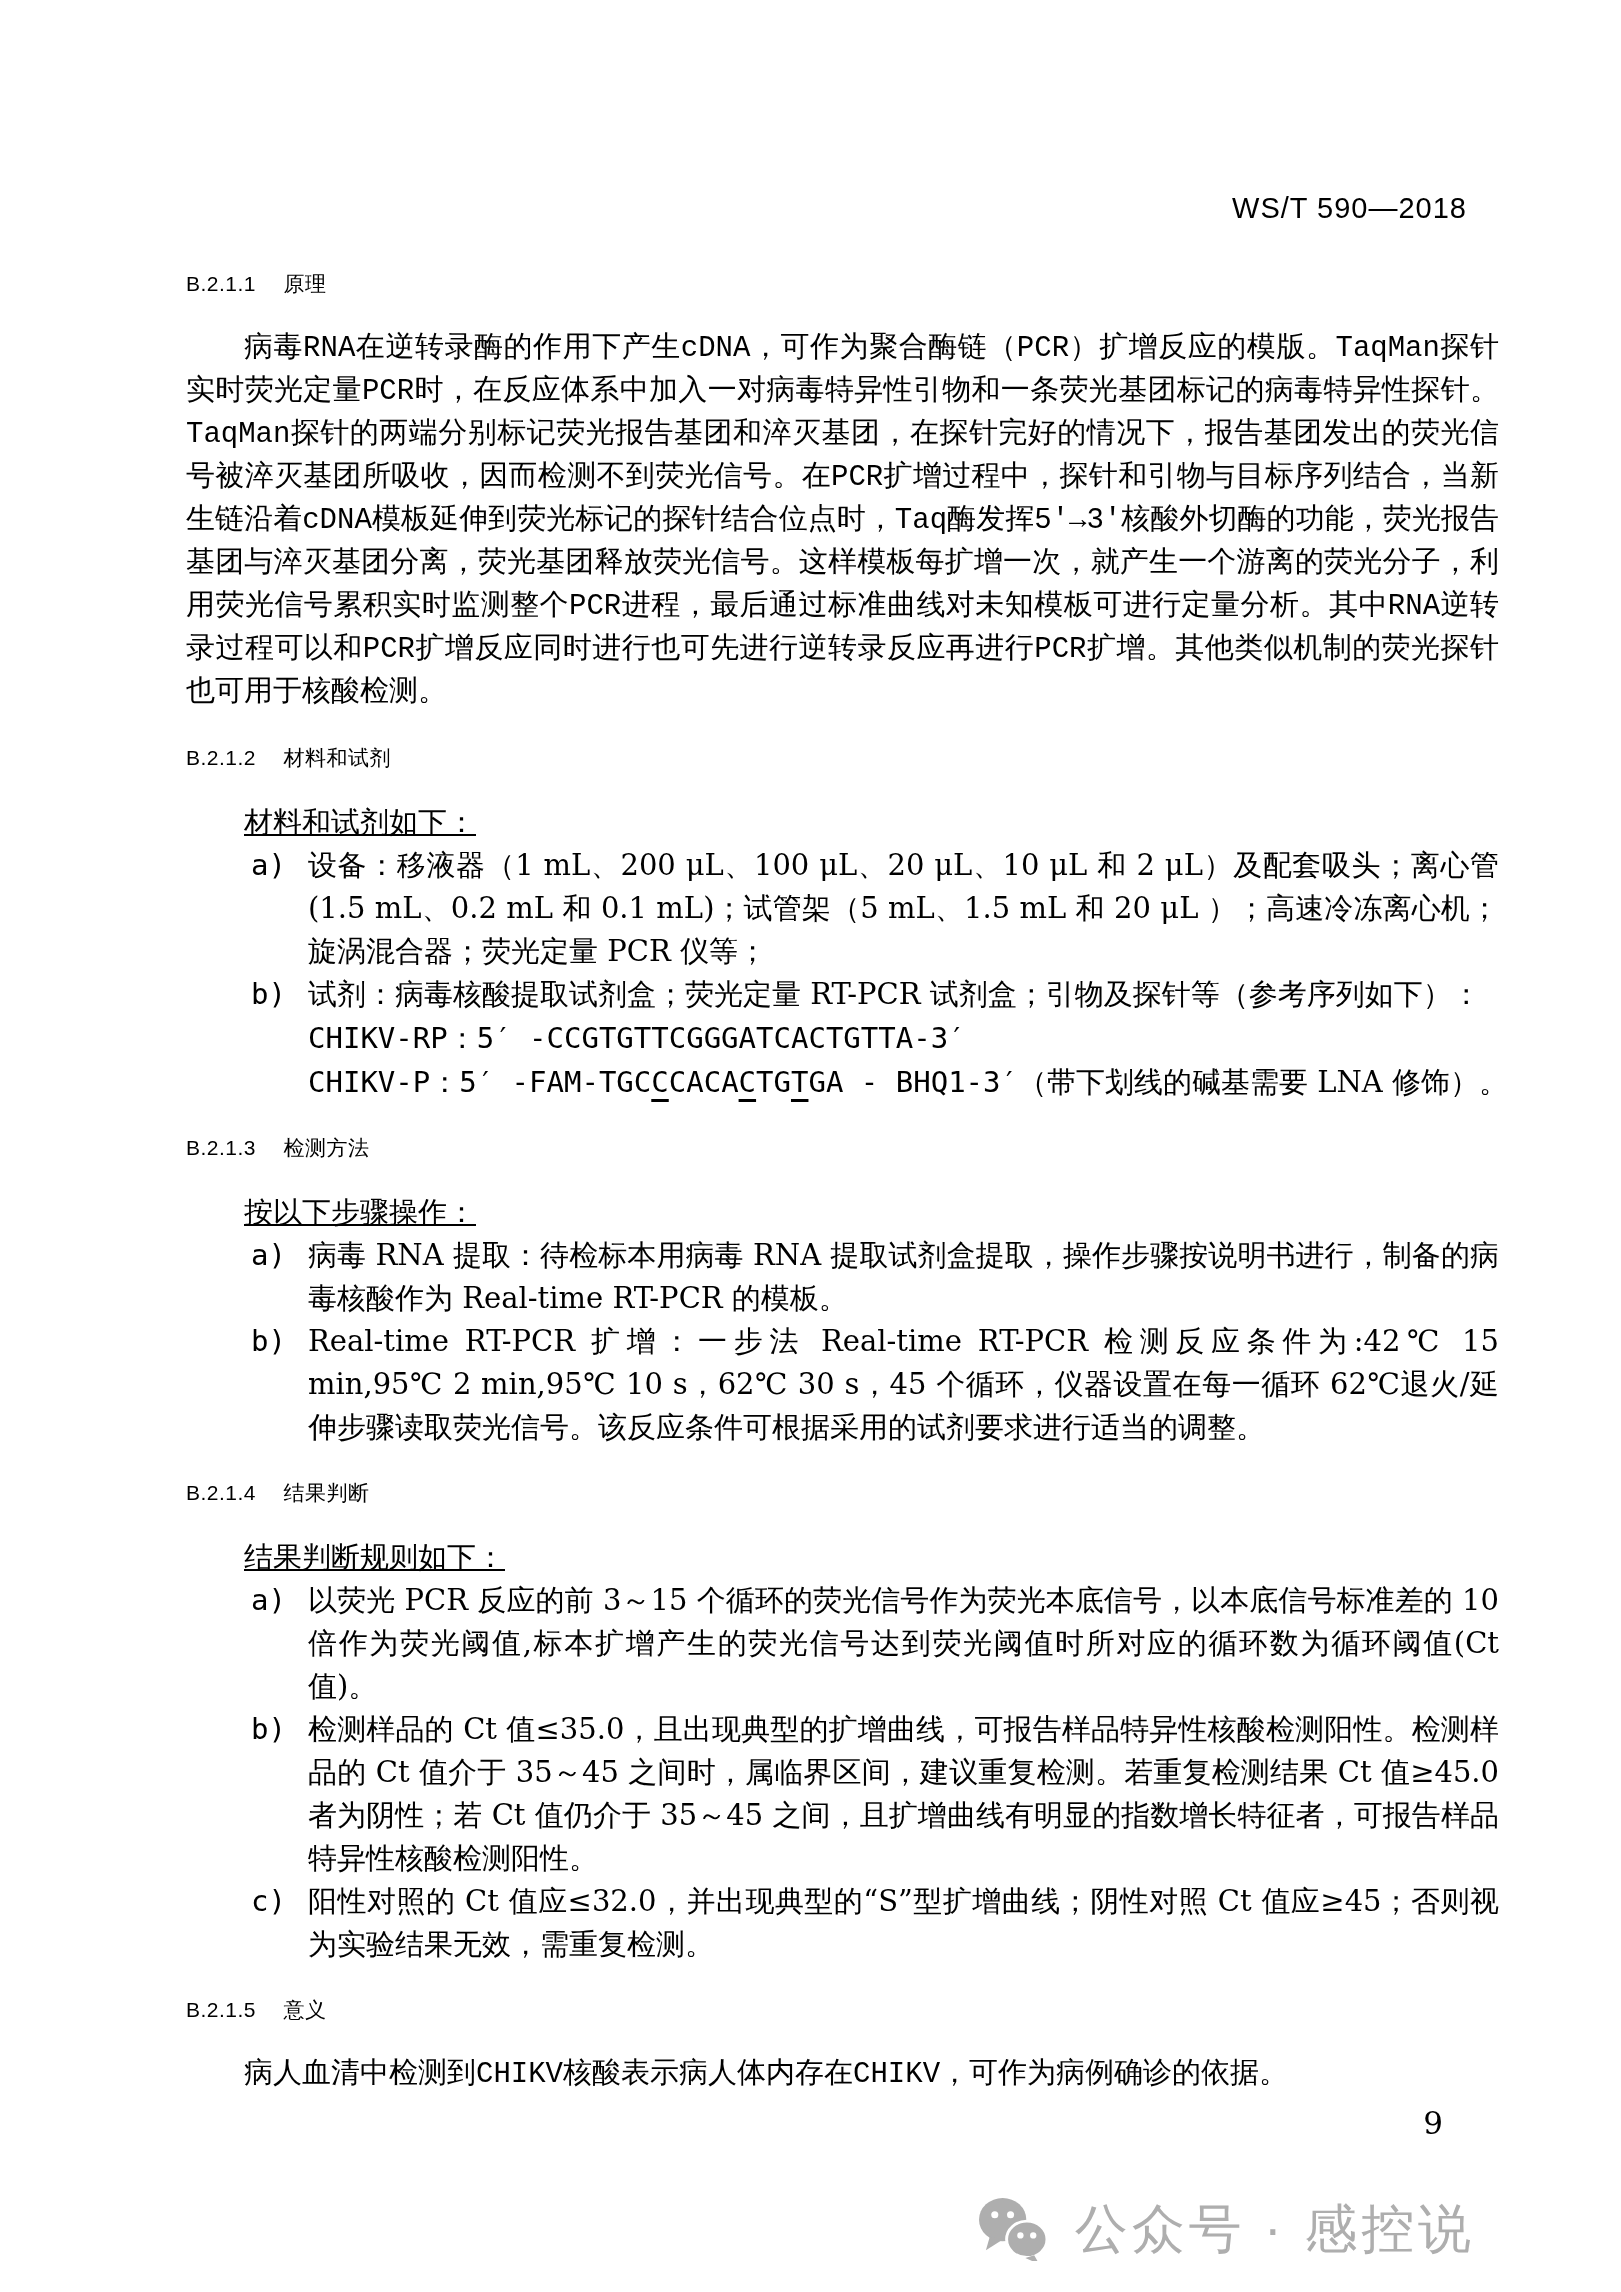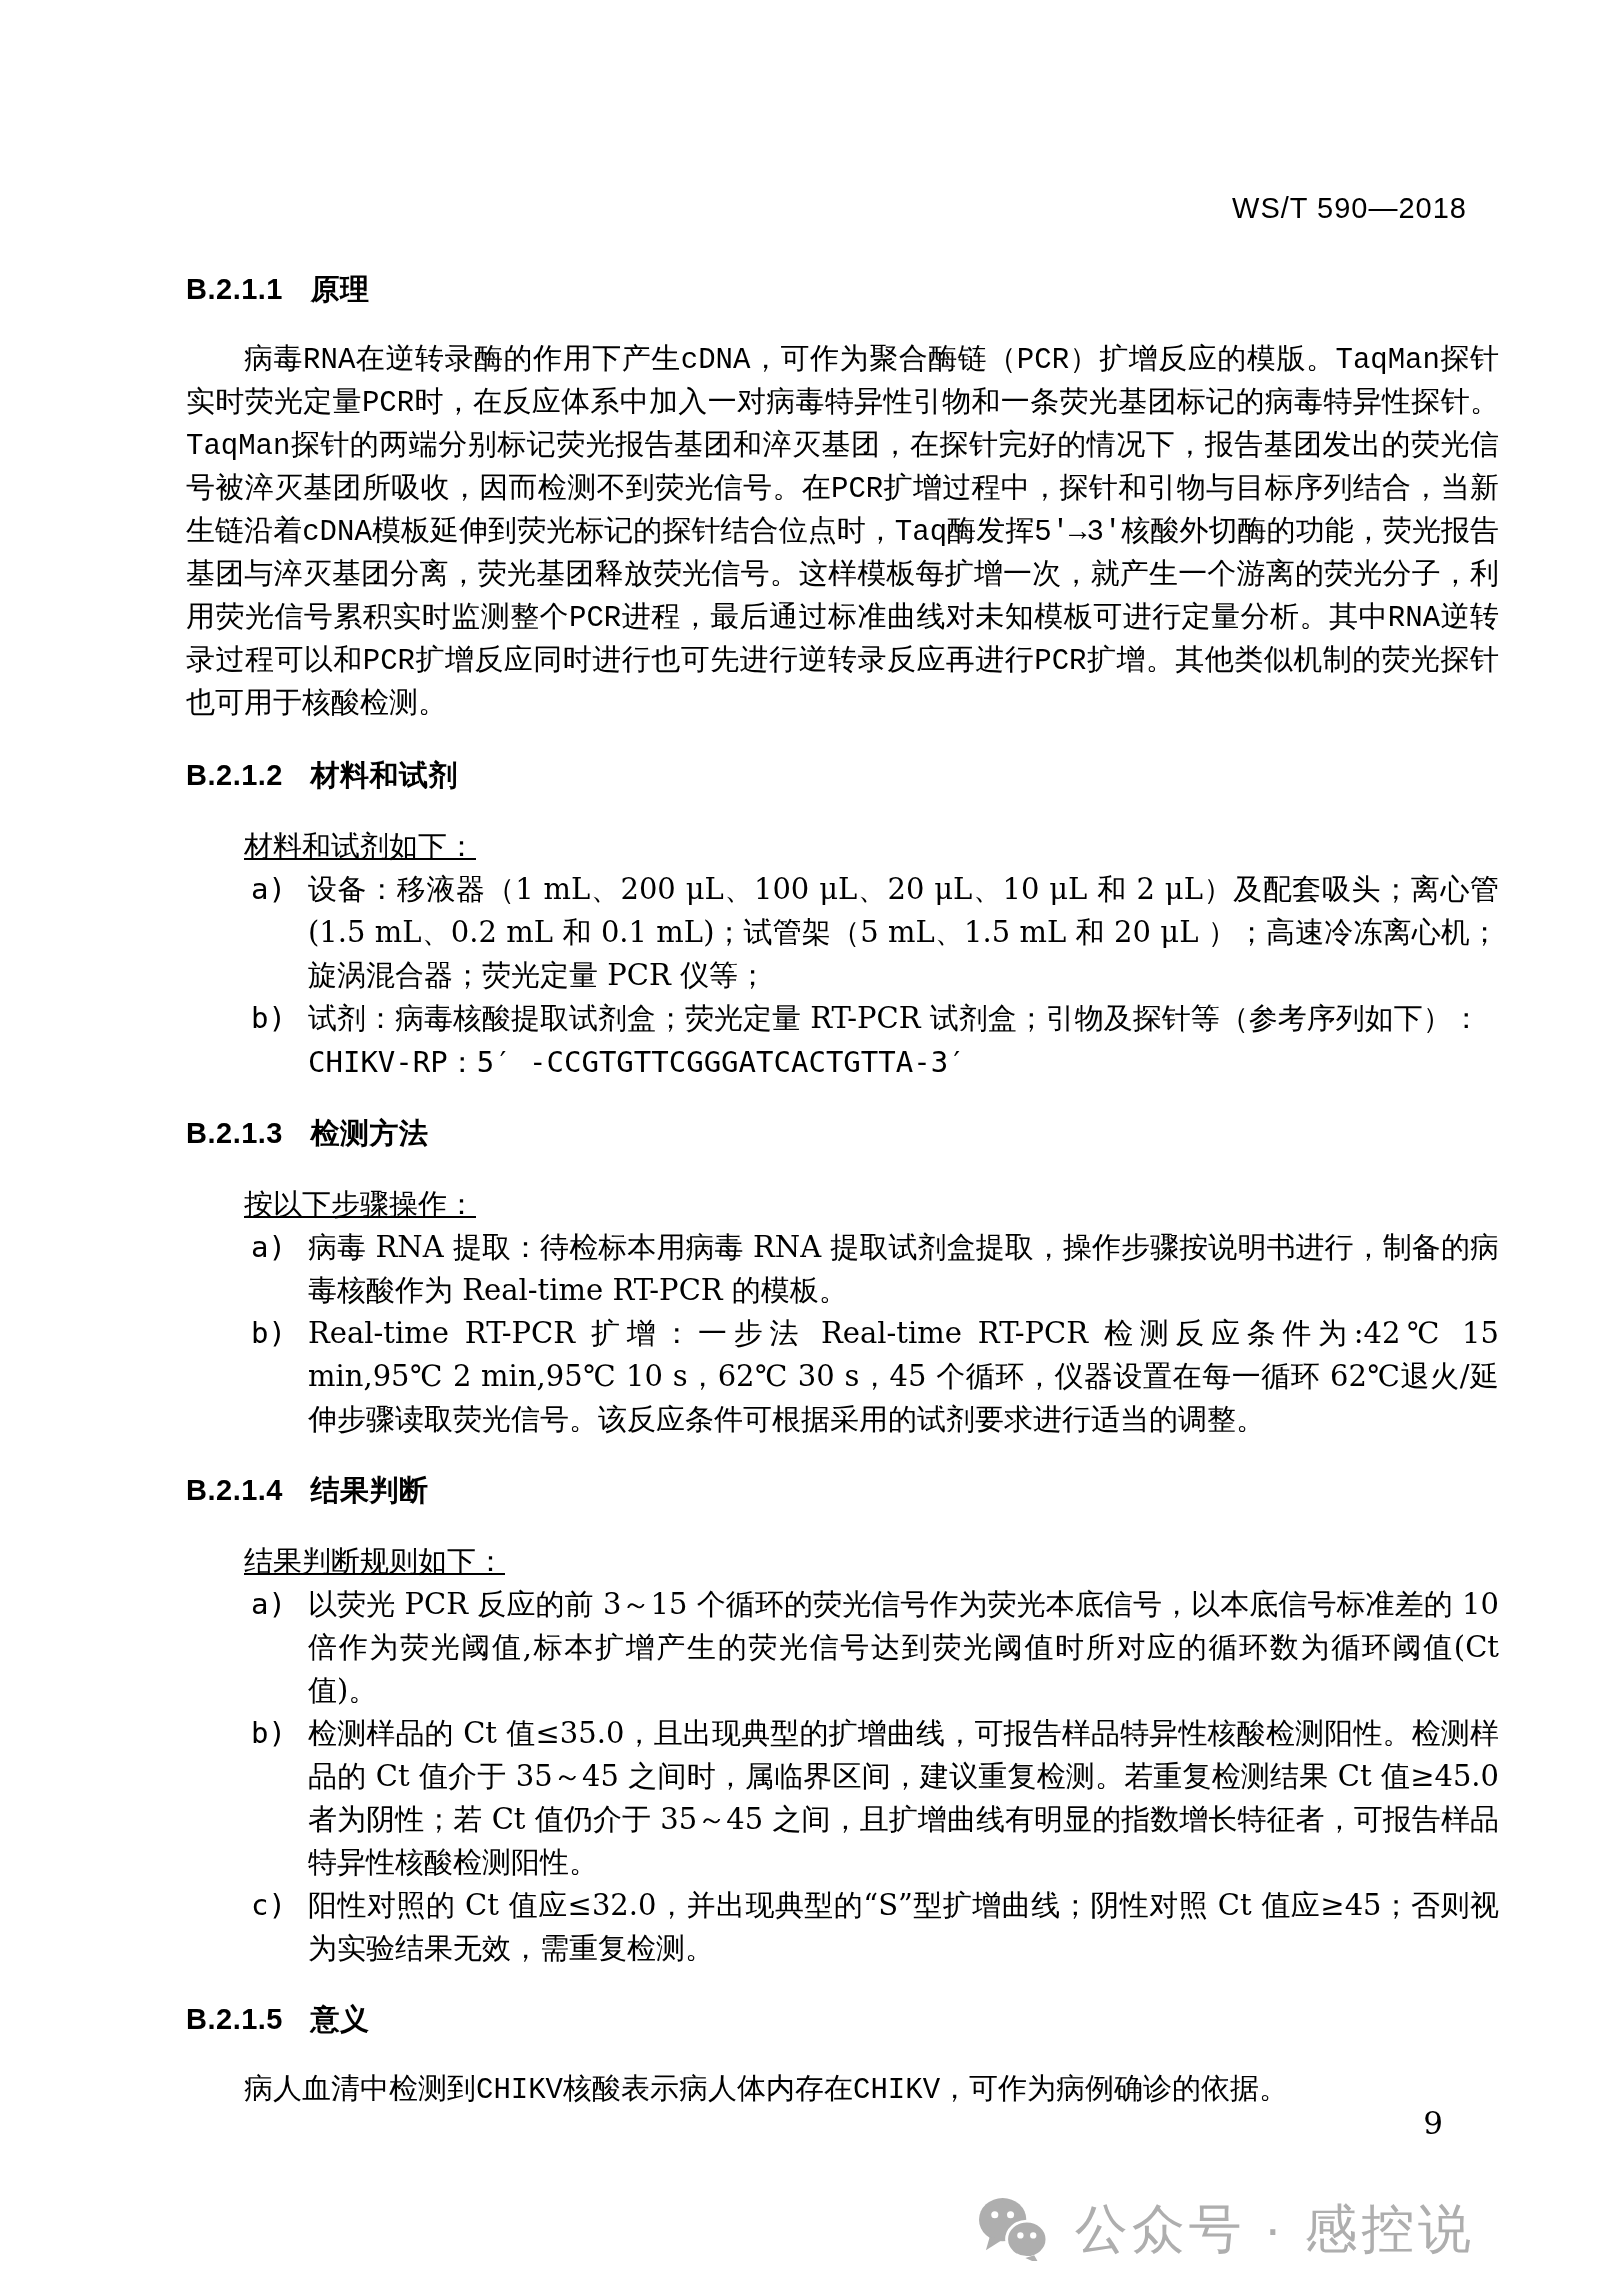--- a/index.html
+++ b/index.html
@@ -21,22 +21,22 @@
     font-size:29px;
     letter-spacing:1px;
   }
   .content{
     position:absolute;
     left:186px;top:227px;
     width:1313px;
   }
   .sec-heading{
     font-family:"Liberation Sans","DejaVu Sans",sans-serif;
-    font-weight:bold;
-    font-size:29px;
+    font-weight:normal;
+    font-size:21px;
     margin:43px 0 29px 0;
     letter-spacing:0.5px;
   }
   .sec-heading .num{margin-right:27.4px;}
   .sec-heading.tight{margin-top:30px;}
   .para{
     font-size:29px;
     line-height:43px;
     text-align:justify;
     text-indent:2em;
@@ -129,20 +129,23 @@
         <div class="list-item">
           <span class="marker">a)</span>
           <span class="item-text">设备：移液器（1 mL、200 μL、100 μL、20 μL、10 μL 和 2 μL）及配套吸头；离心管(1.5 mL、0.2 mL 和 0.1 mL)；试管架（5 mL、1.5 mL 和 20 μL ）；高速冷冻离心机；旋涡混合器；荧光定量 PCR 仪等；</span>
         </div>
         <div class="list-item">
           <span class="marker">b)</span>
           <span class="item-text">试剂：病毒核酸提取试剂盒；荧光定量 RT-PCR 试剂盒；引物及探针等（参考序列如下）：</span>
         </div>
         <div class="seq-line">
           <span>CHIKV-RP：</span><span>5′ -CCGTGTTCGGGATCACTGTTA-3′</span>
+        </div>
+        <div class="seq-line">
+          <span>CHIKV-P：</span><span><span>5′ -FAM-TGC</span><span class="u">C</span><span>CACA</span><span class="u">C</span><span>TG</span><span class="u">T</span><span>GA - BHQ1-3′</span></span><span class="note">（带下划线的碱基需要 LNA 修饰）。</span>
         </div>
       </div>
     </div>
 
     <div class="section">
       <div class="sec-heading tight">
         <span class="num">B.2.1.3</span><span>检测方法</span>
       </div>
       <p class="intro">按以下步骤操作：</p>
       <div class="list">

